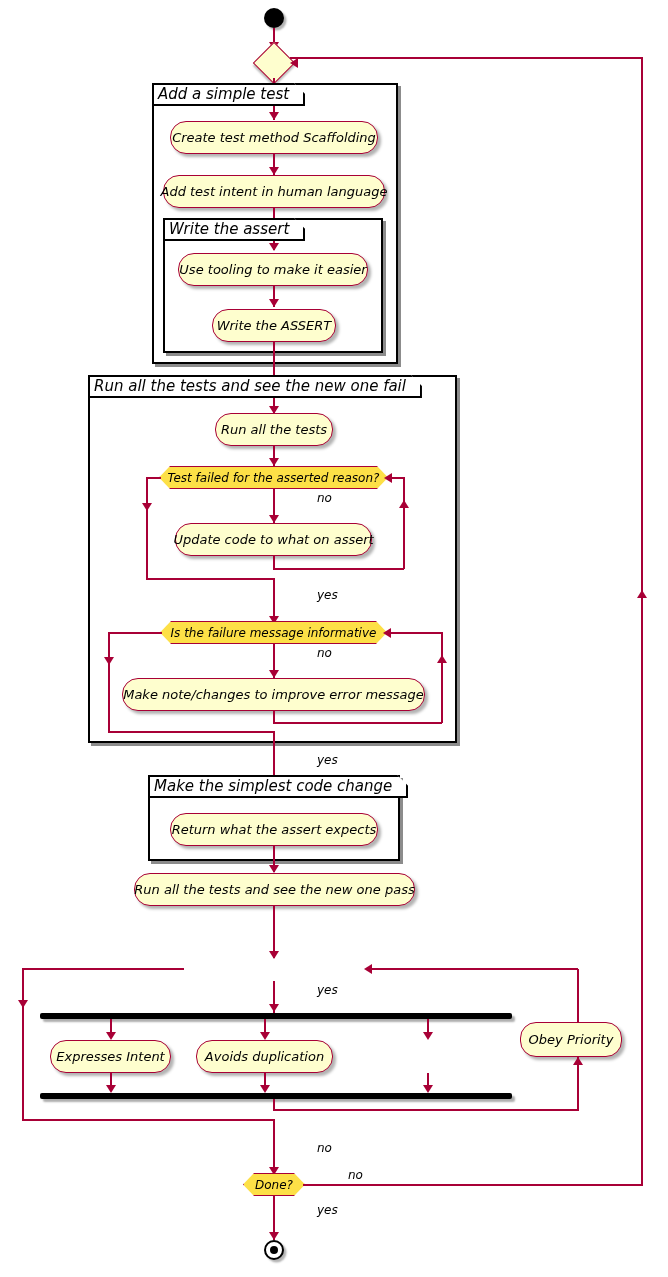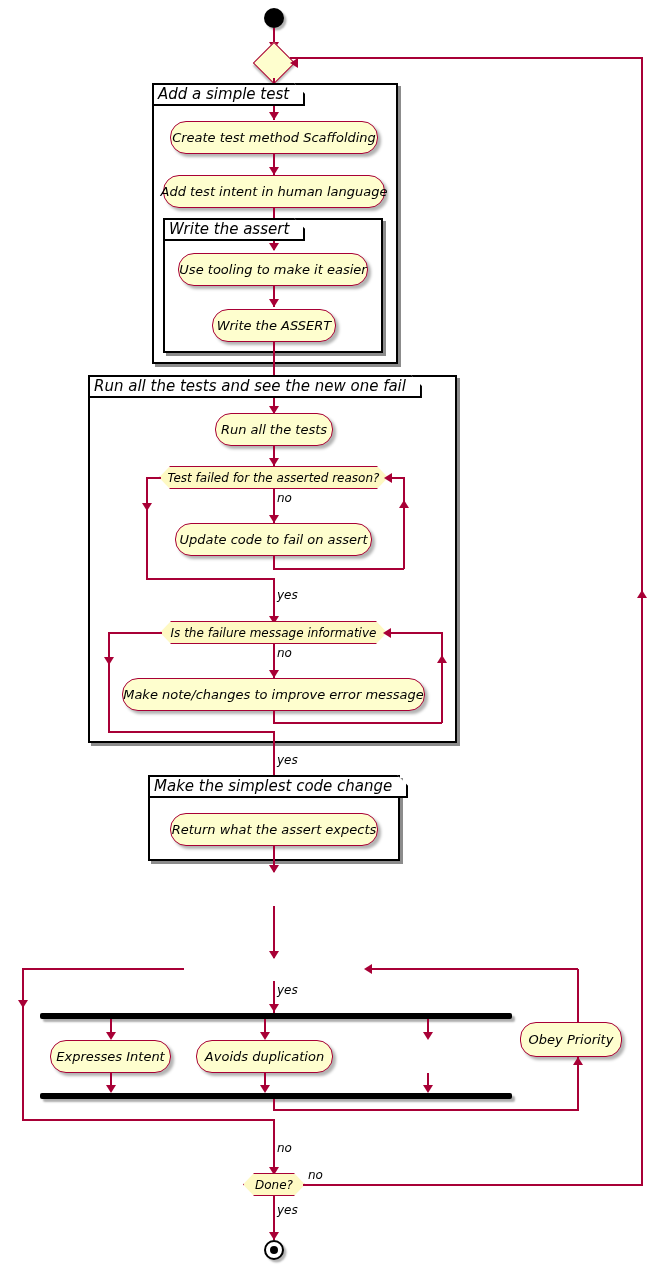--- a/index.html
+++ b/index.html
@@ -15,21 +15,21 @@
           font-size:15px;line-height:19px;color:#000;white-space:nowrap;padding:0 14px 0 4px;
           clip-path:polygon(0 0,calc(100% - 11px) 0,100% 11px,100% 100%,0 100%);}
 
   
   .act{position:absolute;background:#FEFECE;border:1.4px solid #A80036;border-radius:16px;
        box-shadow:3px 3px 3px rgba(0,0,0,0.30);box-sizing:border-box;
        display:flex;align-items:center;justify-content:center;
        font-size:13px;color:#000000;white-space:nowrap;}
 
   
-  .dec{position:absolute;background:#fef9c3;border:1.4px solid #A80036;box-sizing:border-box;
+  .dec{position:absolute;background:#fde047;border:1.4px solid #A80036;box-sizing:border-box;
        display:flex;align-items:center;justify-content:center;
        font-size:12px;color:#000;white-space:nowrap;
        clip-path:polygon(11px 0,calc(100% - 11px) 0,100% 50%,calc(100% - 11px) 100%,11px 100%,0 50%);
        filter:drop-shadow(2.5px 2.5px 1.6px rgba(0,0,0,0.3));}
 
   
   .startnode{position:absolute;width:20px;height:20px;border-radius:50%;background:#000000;
              box-shadow:2.5px 2.5px 2px rgba(0,0,0,0.30);}
   .endnode{position:absolute;width:20px;height:20px;border-radius:50%;background:#FFFFFF;
            border:2px solid #000;box-sizing:border-box;
@@ -47,21 +47,21 @@
        box-shadow:3px 3px 2px rgba(0,0,0,0.32);}
 
   
   .ln{position:absolute;background:#A80036;}
   .lnv{width:1.6px;}
   .lnh{height:1.6px;}
   .arr{position:absolute;width:0;height:0;}
   .arr-d{border-left:5px solid transparent;border-right:5px solid transparent;border-top:8px solid #A80036;}
   .arr-u{border-left:5px solid transparent;border-right:5px solid transparent;border-bottom:8px solid #A80036;}
   .arr-l{border-top:5px solid transparent;border-bottom:5px solid transparent;border-right:8px solid #A80036;}
-  .lbl{position:absolute;font-size:12px;color:#000;white-space:nowrap;}
+  .lbl{position:absolute;font-size:12px;color:#000;white-space:nowrap;margin-left:40px;}
 </style>
 </head>
 <body>
 
 <div id="stage">
 
   <div class="startnode" style="left:264px;top:8px;"></div>
   <div class="ln lnv" style="left:273px;top:28px;height:18px;"></div>
   <div class="arr arr-d" style="left:269px;top:42px;"></div>
 
@@ -100,21 +100,21 @@
 
   <div class="act" style="left:215px;top:413px;width:118px;height:33px;">Run all the tests</div>
   <div class="ln lnv" style="left:273px;top:446px;height:20px;"></div>
   <div class="arr arr-d" style="left:269px;top:458px;"></div>
 
   <div class="dec" style="left:159px;top:466px;width:229px;height:23px;">Test failed for the asserted reason?</div>
   <div class="lbl" style="left:277px;top:491px;">no</div>
   <div class="ln lnv" style="left:273px;top:489px;height:34px;"></div>
   <div class="arr arr-d" style="left:269px;top:515px;"></div>
 
-  <div class="act" style="left:175px;top:523px;width:197px;height:33px;">Update code to fail on assert</div>
+  <div class="act" style="left:175px;top:523px;width:197px;height:33px;">Update code to what on assert</div>
 
   <div class="ln lnv" style="left:273px;top:556px;height:14px;"></div>
   <div class="ln lnh" style="left:273px;top:568px;width:131px;"></div>
   <div class="ln lnv" style="left:403px;top:478px;height:91px;"></div>
   <div class="arr arr-u" style="left:399px;top:500px;"></div>
   <div class="ln lnh" style="left:386px;top:477px;width:19px;"></div>
   <div class="arr arr-l" style="left:384px;top:473px;"></div>
 
   <div class="ln lnh" style="left:146px;top:477px;width:15px;"></div>
   <div class="ln lnv" style="left:146px;top:477px;height:103px;"></div>
@@ -147,20 +147,21 @@
   <div class="arr arr-d" style="left:269px;top:781px;"></div>
 
   <div class="partition" style="left:148px;top:775px;width:252px;height:86px;">
     <div class="ptitle">Make the simplest code change</div>
   </div>
 
   <div class="act" style="left:170px;top:813px;width:208px;height:33px;">Return what the assert expects</div>
   <div class="ln lnv" style="left:273px;top:846px;height:26px;"></div>
   <div class="arr arr-d" style="left:269px;top:865px;"></div>
 
+  <div class="act" style="left:134px;top:873px;width:281px;height:33px;">Run all the tests and see the new one pass</div>
   <div class="ln lnv" style="left:273px;top:906px;height:52px;"></div>
   <div class="arr arr-d" style="left:269px;top:951px;"></div>
 
 
   <div class="lbl" style="left:277px;top:983px;">yes</div>
   <div class="ln lnv" style="left:273px;top:981px;height:32px;"></div>
   <div class="arr arr-d" style="left:269px;top:1004px;"></div>
 
   <div class="bar" style="left:40px;top:1013px;width:472px;"></div>
 

